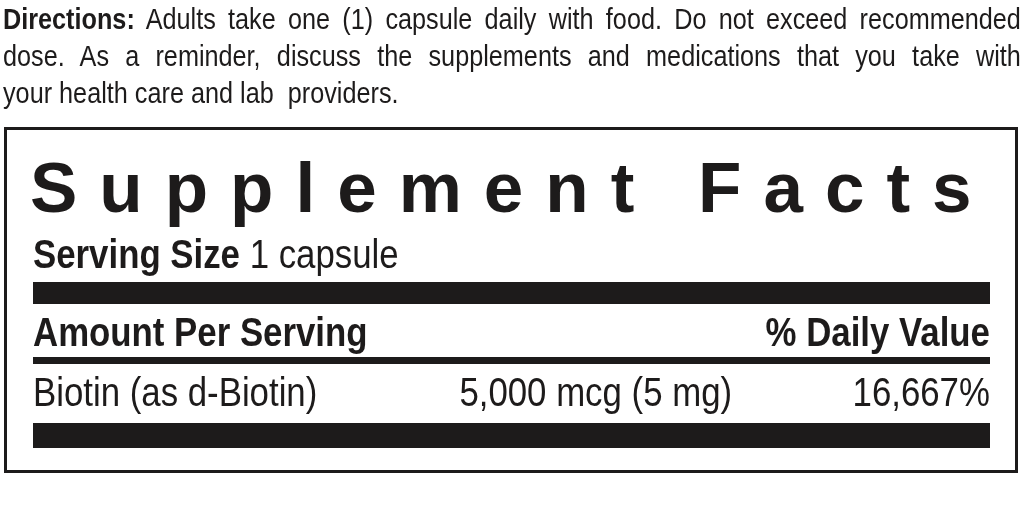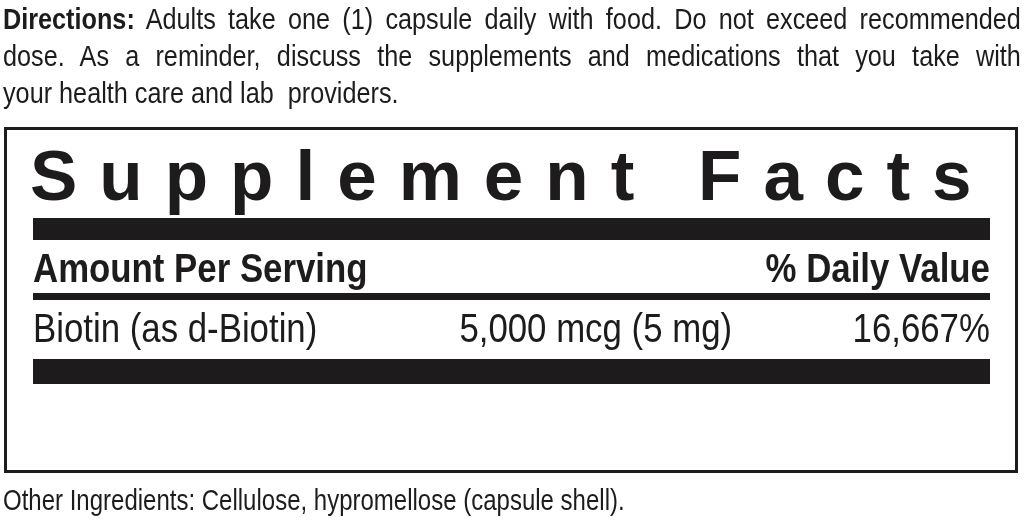--- a/index.html
+++ b/index.html
@@ -26,21 +26,21 @@
   .dir-line { width:100%; }
   .j { text-align:justify; text-align-last:justify; }
   .pre { white-space:pre-wrap; }
   .bold { font-weight:bold; }
 
   
   .facts-box {
     margin:15px 0 0 4px;
     width:1014px; height:346px;
     border:3px solid var(--ink);
-    padding:0 25px 0 26px;
+    padding:12px 25px 0 26px;
     background:var(--bg);
   }
   .facts-title {
     font-size:71px; line-height:72px; font-weight:bold;
     letter-spacing:22px; white-space:nowrap;
     margin:10px 0 0 -3px;
   }
   .serving { margin-top:8px; font-size:40px; line-height:44px; white-space:nowrap; }
   .bar { background:var(--ink); }
   .bar-thick-top { height:22px; margin-top:6px; }
@@ -70,37 +70,37 @@
   <div class="directions">
     <div class="dir-line j"><span class="bold">Directions:</span> <span>Adults take one (1) capsule daily with food. Do not exceed recommended</span></div>
     <div class="dir-line j">dose. As a reminder, discuss the supplements and medications that you take with</div>
     <div class="dir-line pre">your health care and lab  providers.</div>
   </div>
 
   <div class="facts-box">
 
     <div class="facts-title">Supplement Facts</div>
 
+    <div class="serving">
+      <span class="cx cx-l"><span class="bold">Serving Size</span> <span>1 capsule</span></span>
+    </div>
 
     <div class="bar bar-thick-top"></div>
 
     <div class="header-row">
       <span class="cx cx-l">Amount Per Serving</span>
       <span class="cx cx-r">% Daily Value</span>
     </div>
 
     <div class="bar bar-thin"></div>
 
     <div class="nutrient-row">
       <span class="cx cx-l">Biotin (as d-Biotin)</span>
       <span class="cx cx-c">5,000 mcg (5 mg)</span>
       <span class="cx cx-r">16,667%</span>
     </div>
 
     <div class="bar bar-thick-bottom"></div>
 
   </div>
 
-  <div class="other">
-    <span class="cx cx80 cx-l">Other Ingredients: Cellulose, hypromellose (capsule shell).</span>
-  </div>
 
 </div>
 
 </body></html>

